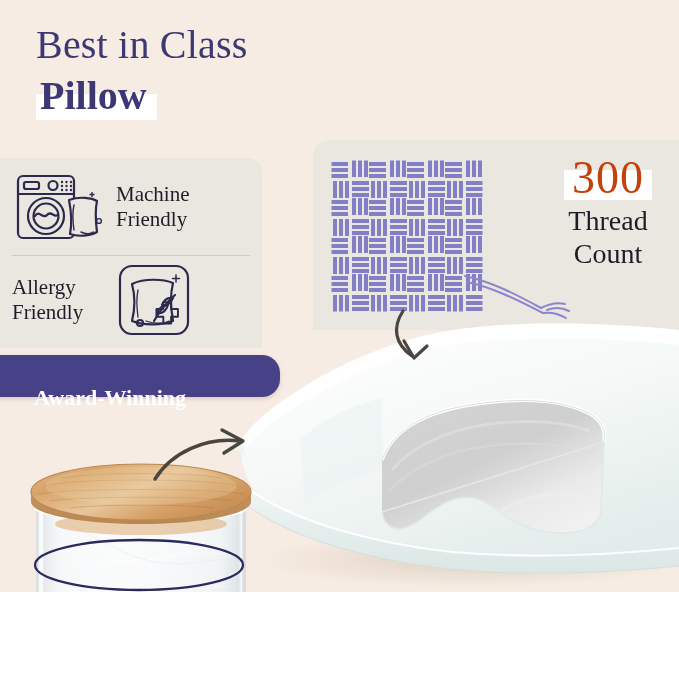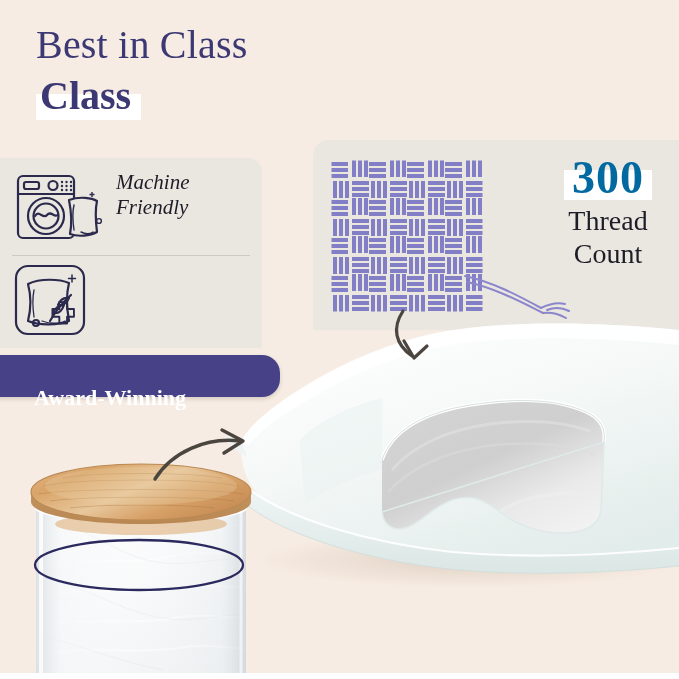--- a/index.html
+++ b/index.html
@@ -3,21 +3,21 @@
 <meta charset="utf-8">
 <style>
   html, body {
     margin: 0;
     padding: 0;
     background: #ffffff;
   }
   #infographic {
     position: relative;
     width: 679px;
-    height: 673px;
+    height: 592px;
     overflow: hidden;
     background: #f7ece3;
     font-family: "Liberation Serif", "DejaVu Serif", serif;
     -webkit-font-smoothing: antialiased;
   }
 
   
   #headline {
     position: absolute;
     left: 36px;
@@ -62,22 +62,21 @@
     top: 158px;
     width: 274px;
     height: 190px;
     background: #eae6e0;
     border-top-right-radius: 14px;
     border-bottom-right-radius: 2px;
   }
   .feature-row {
     position: absolute;
     display: flex;
-    align-items: flex-start;
-    font-style: italic;
+    align-items: center;
   }
   #feature-wash {
     left: 24px;
     top: 12px;
     width: 240px;
   }
   #feature-allergy {
     left: 24px;
     top: 104px;
     width: 240px;
@@ -172,22 +171,22 @@
     bottom: 4px;
     height: 30px;
     background: #ffffff;
     z-index: 0;
   }
   #thread-number {
     position: relative;
     z-index: 1;
     font-size: 46px;
     line-height: 52px;
-    font-weight: 700;
-    color: #0369a1;
+    font-weight: 400;
+    color: #c2410c;
     letter-spacing: 1px;
   }
   .thread-word {
     font-size: 28px;
     line-height: 33px;
     color: #1d1d27;
   }
 
   
   #pillow-layer, #jar-layer, #arrow-layer {
@@ -379,21 +378,21 @@
     <g>
       <path d="M 155 479 C 172 452 206 437 240 441" fill="none" stroke="#4b4540" stroke-width="3.4" stroke-linecap="round"></path>
       <path d="M 222 430 L 243 441 L 224 453" fill="none" stroke="#4b4540" stroke-width="3.4" stroke-linecap="round" stroke-linejoin="round"></path>
     </g>
   </svg>
 
   <div id="headline">
     <div id="title-line1">Best in Class</div>
     <div id="title-line2-wrap">
       <div id="title-line2-hl"></div>
-      <div id="title-line2">Class</div>
+      <div id="title-line2">Pillow</div>
     </div>
   </div>
 
   <div id="left-panel">
 
     <div class="feature-row" id="feature-wash">
       <svg width="92" height="74" viewBox="0 0 92 74">
         <g fill="none" stroke="#2b2a4d" stroke-width="2.2" stroke-linejoin="round" stroke-linecap="round">
           <rect x="6" y="6" width="56" height="62" rx="5"></rect>
           <line x1="6" y1="24" x2="62" y2="24"></line>
@@ -426,20 +425,24 @@
       </svg>
       <div id="wash-label">
         <div class="feature-label">Machine</div>
         <div class="feature-label">Friendly</div>
       </div>
     </div>
 
     <div id="panel-divider"></div>
 
     <div class="feature-row" id="feature-allergy">
+      <div id="allergy-label">
+        <div class="feature-label">Allergy</div>
+        <div class="feature-label">Friendly</div>
+      </div>
       <svg width="76" height="76" viewBox="0 0 76 76">
         <g fill="none" stroke="#2b2a4d" stroke-width="2.2" stroke-linejoin="round" stroke-linecap="round">
           <rect x="4" y="4" width="68" height="68" rx="12"></rect>
 
           <path d="M 16 22 C 28 16 48 17 57 21 C 54 33 55 48 57 59
                    C 45 64 26 63 16 59 C 19 47 19 33 16 22 Z"></path>
           <path d="M 22 28 C 20 38 21 48 22 55" stroke-width="1.3"></path>
           <path d="M 30 59 C 38 62 48 62 53 59" stroke-width="1.3"></path>
 
           <path d="M 59 33 C 50 41 43 50 38 59"></path>

